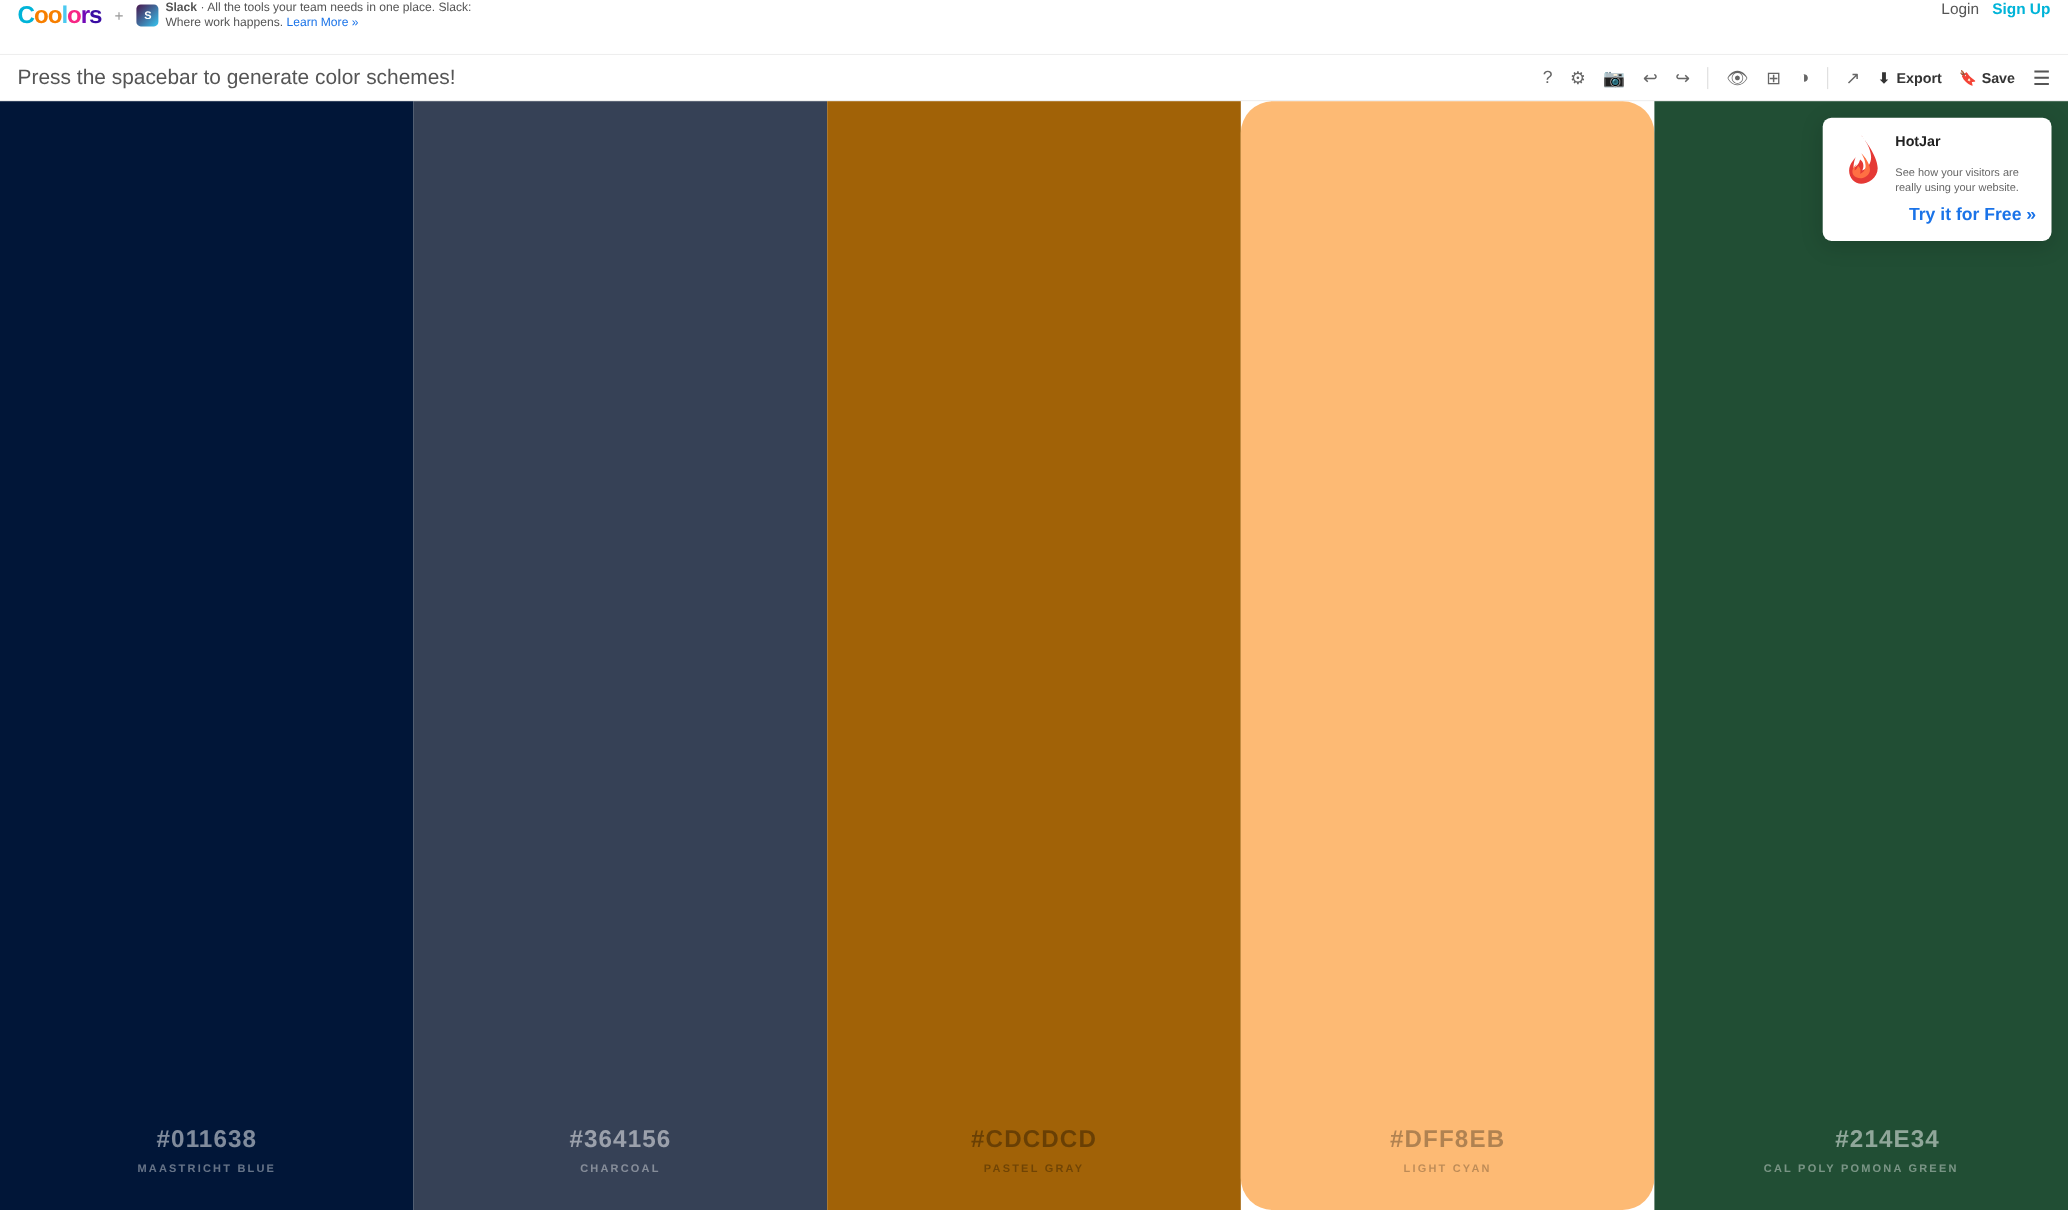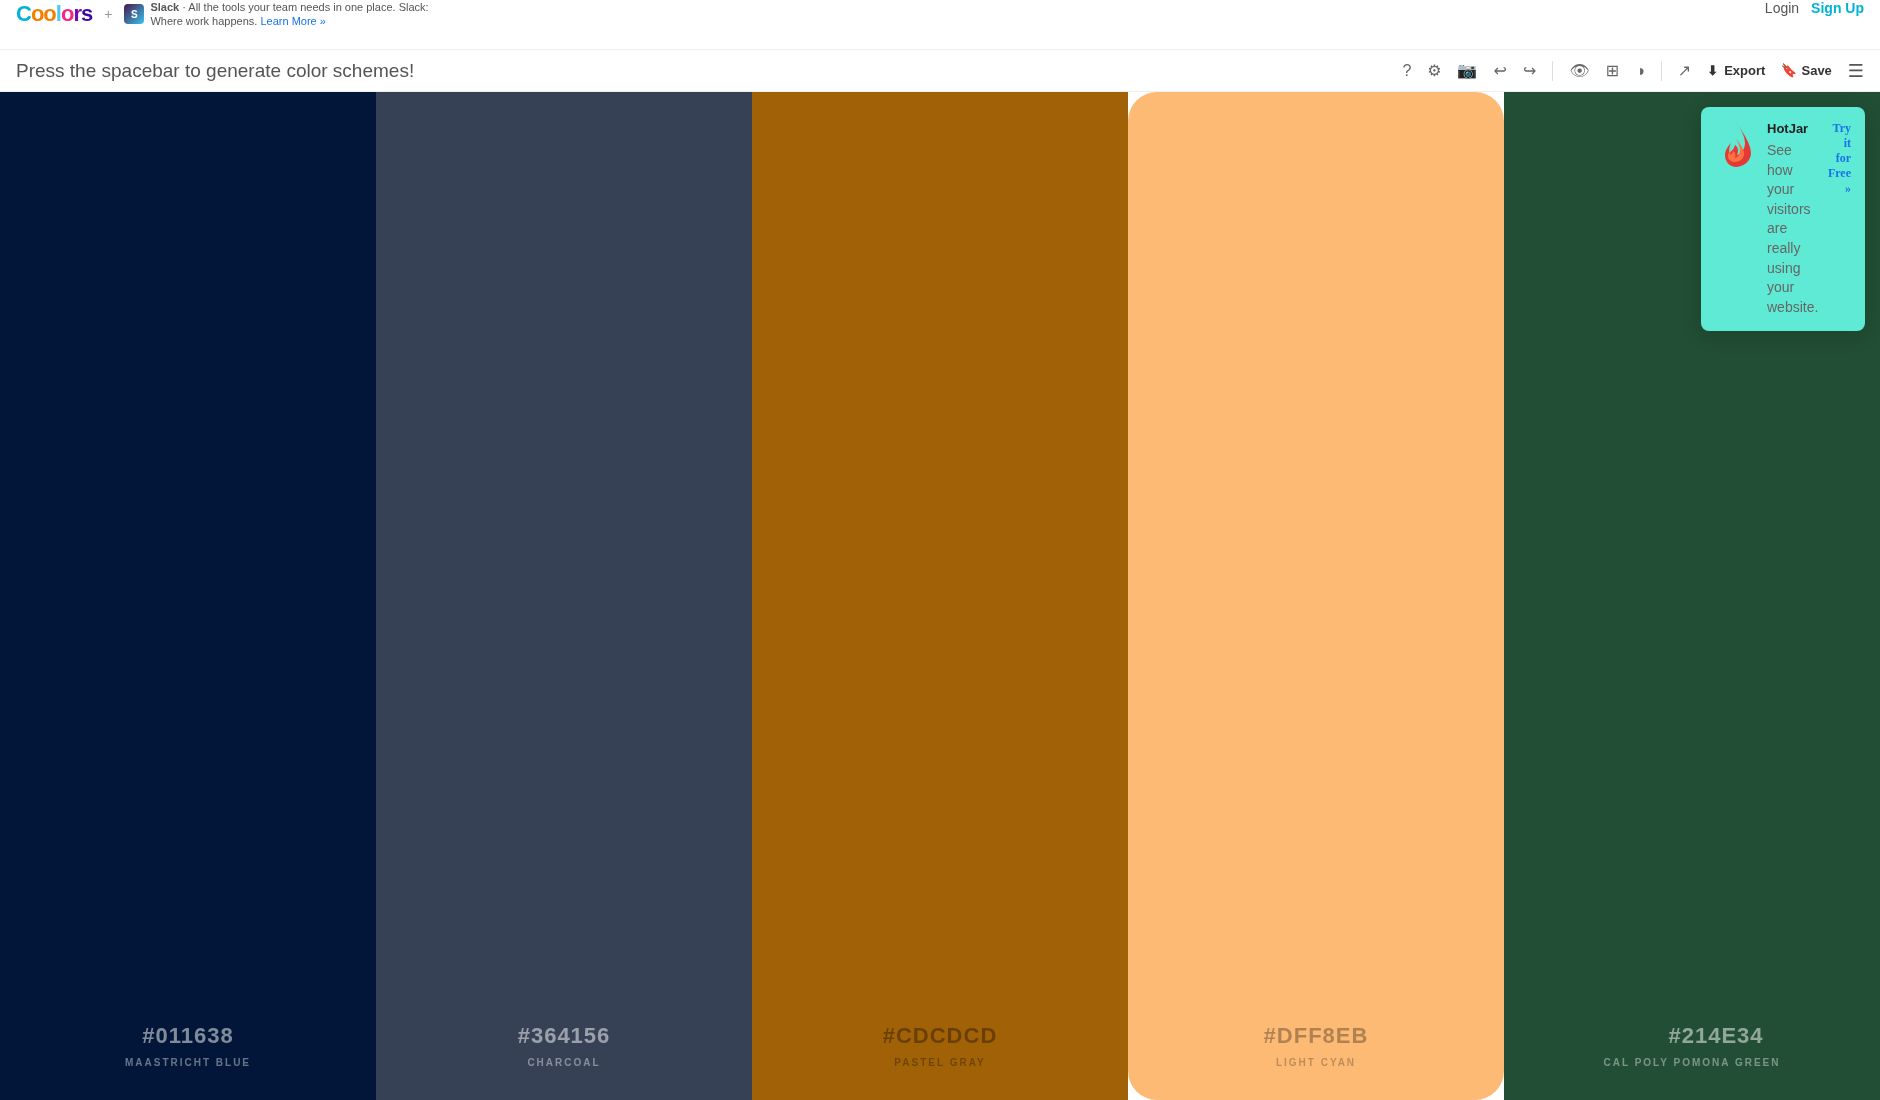--- a/index.html
+++ b/index.html
@@ -150,39 +150,39 @@
       font-weight: 700;
       letter-spacing: 2px;
       text-transform: uppercase;
     }
 
     
     #hotjar-popup {
       position: absolute;
       top: 15px;
       right: 15px;
-      width: 164px;
-      background: #5eead4;
+      width: 208px;
+      background: #ffffff;
       border-radius: 8px;
       box-shadow: 0 4px 20px rgba(0,0,0,0.15);
       padding: 14px;
       display: flex;
-      flex-direction: row;
+      flex-direction: column;
       gap: 8px;
       z-index: 200;
     }
     .hotjar-inner {
       display: flex;
       align-items: flex-start;
       gap: 10px;
     }
     .hotjar-text-block { flex: 1; }
     .hotjar-title { font-size: 13px; font-weight: 700; color: #222; }
-    .hotjar-desc { font-size: 14px; color: #666; line-height: 1.4; margin-top: 5px; }
-    .hotjar-cta { font-size: 12px; color: #1a73e8; font-weight: 600; text-decoration: none; text-align: right; display: block; font-family: Liberation Serif, serif; }
+    .hotjar-desc { font-size: 10px; color: #666; line-height: 1.4; margin-top: 15px; }
+    .hotjar-cta { font-size: 16px; color: #1a73e8; font-weight: 600; text-decoration: none; text-align: right; display: block; }
   </style>
 </head>
 <body>
 
 <nav id="nav">
   <div id="nav-left">
     <div class="coolors-logo">
       <span class="logo-c">C</span><span class="logo-o1">o</span><span class="logo-o2">o</span><span class="logo-l">l</span><span class="logo-o3">o</span><span class="logo-r">r</span><span class="logo-s">s</span>
     </div>
     <span class="nav-plus">+</span>

